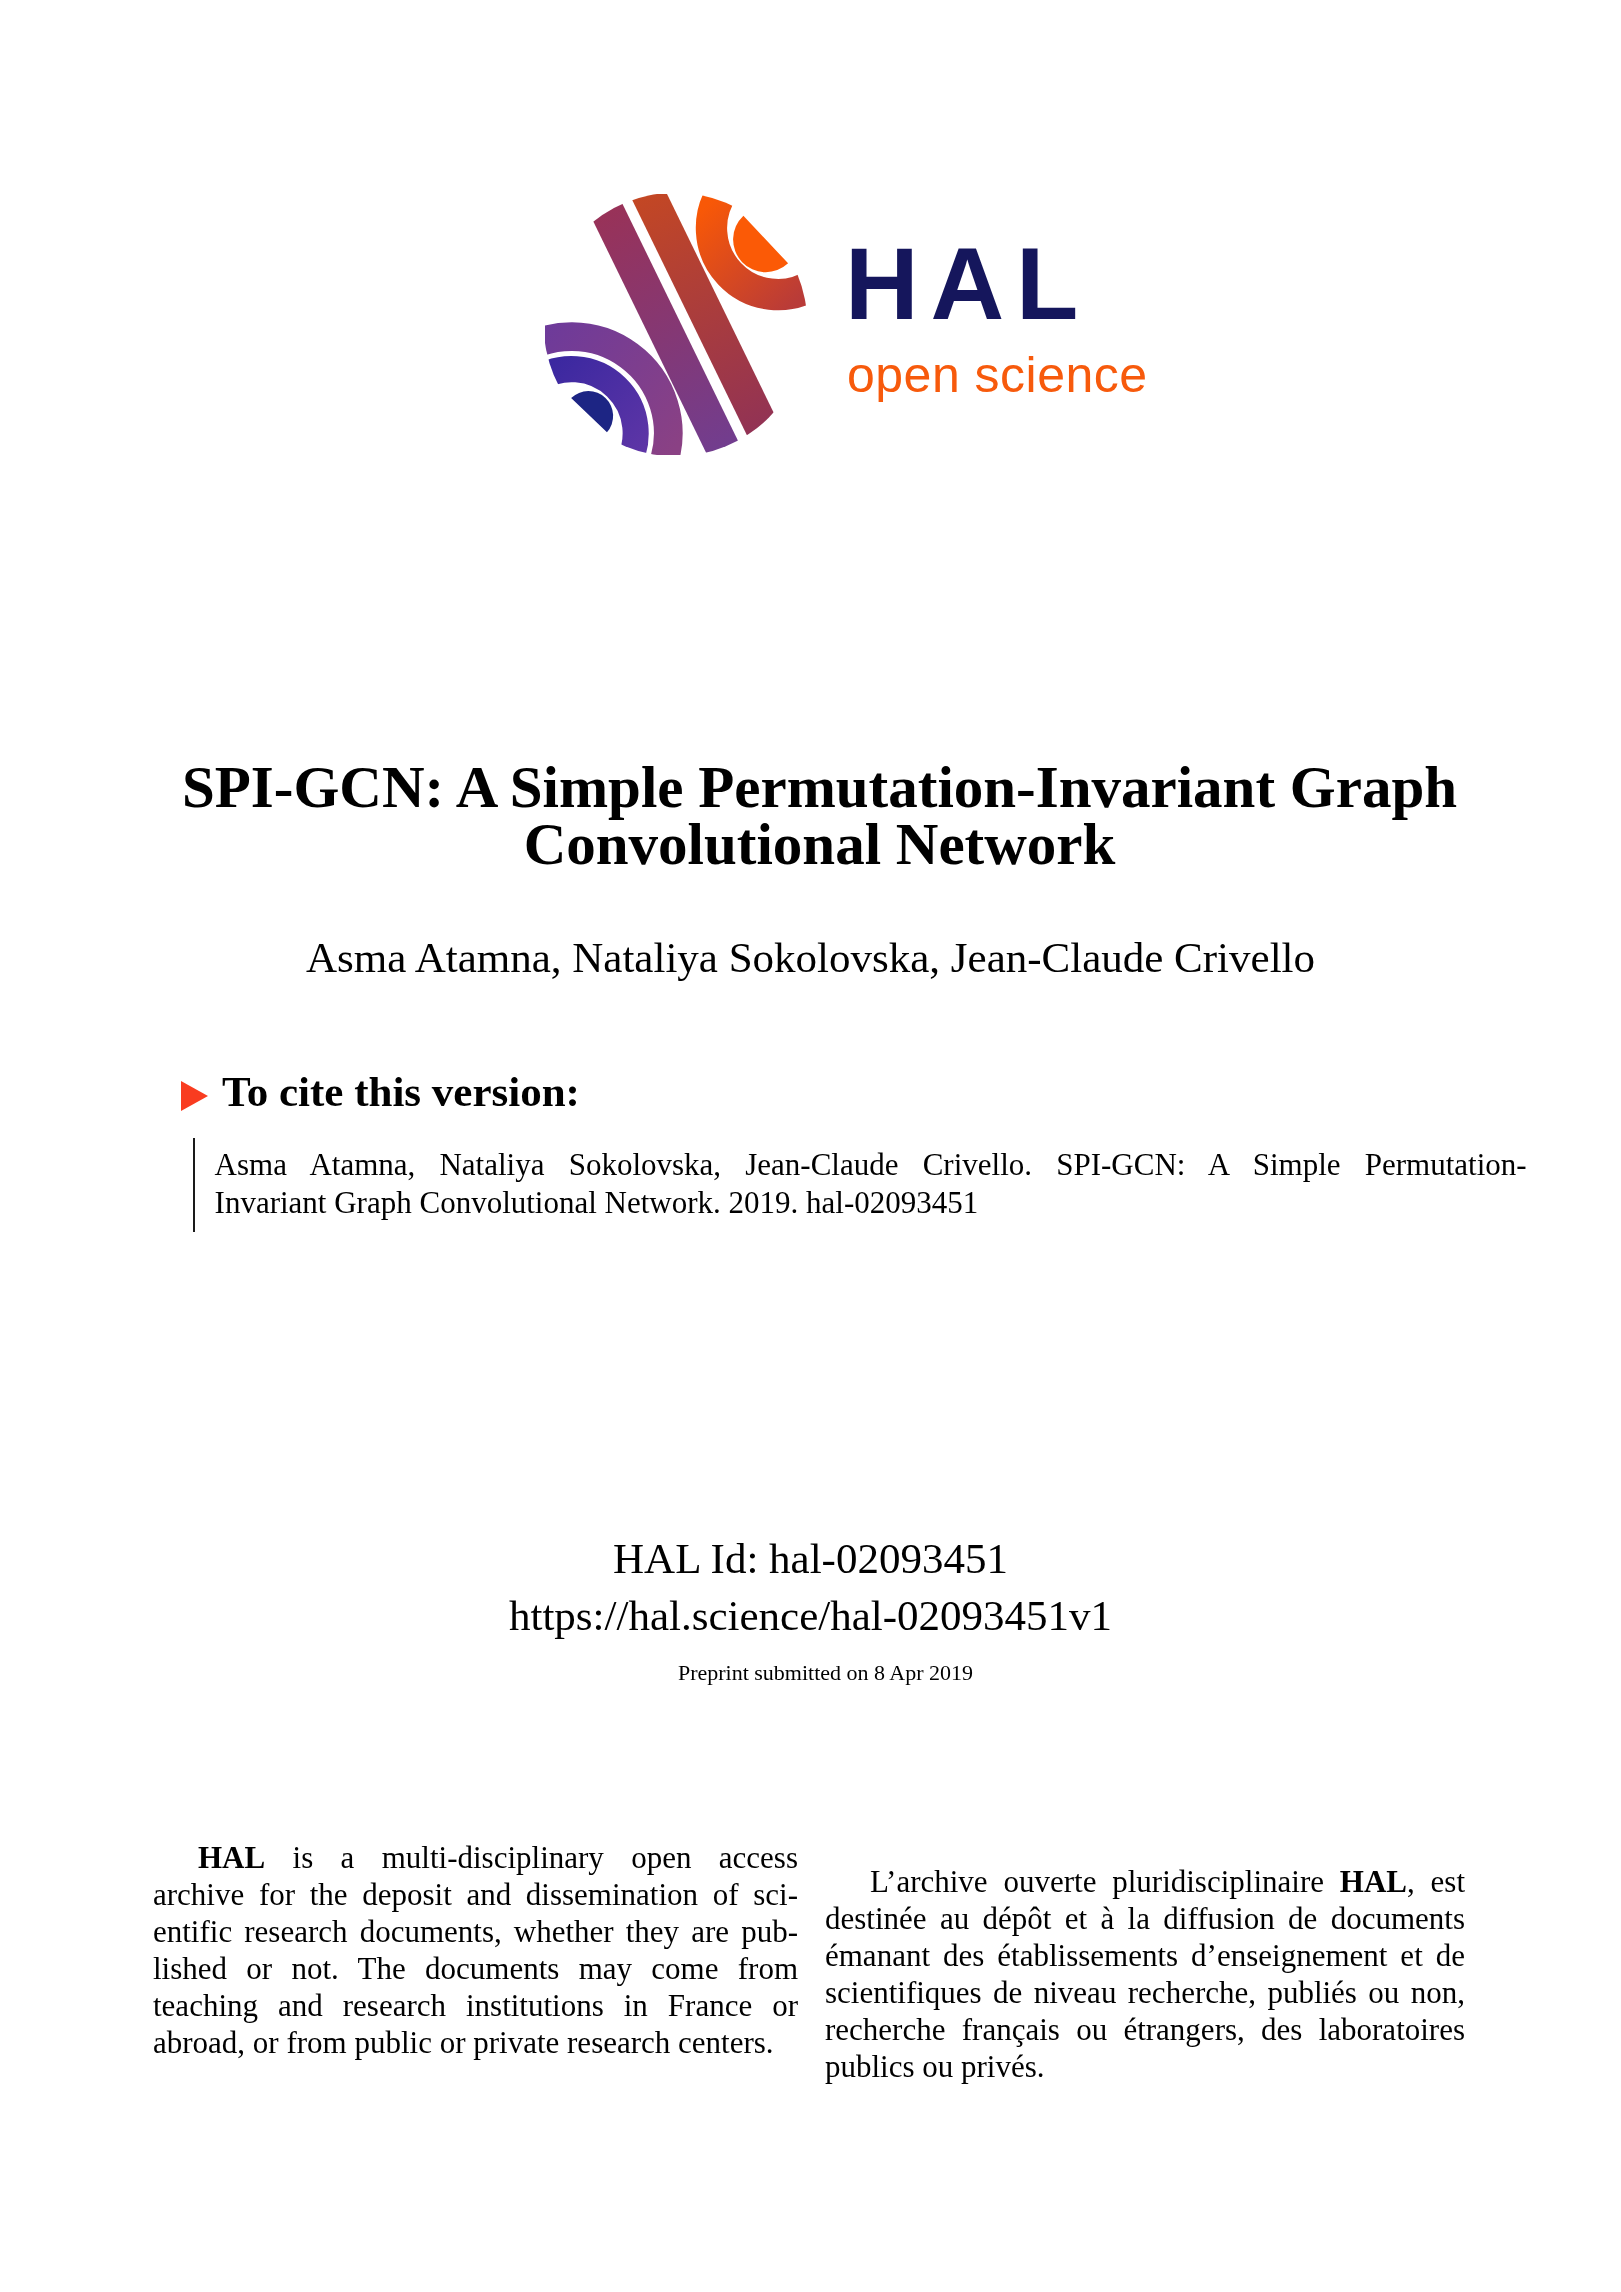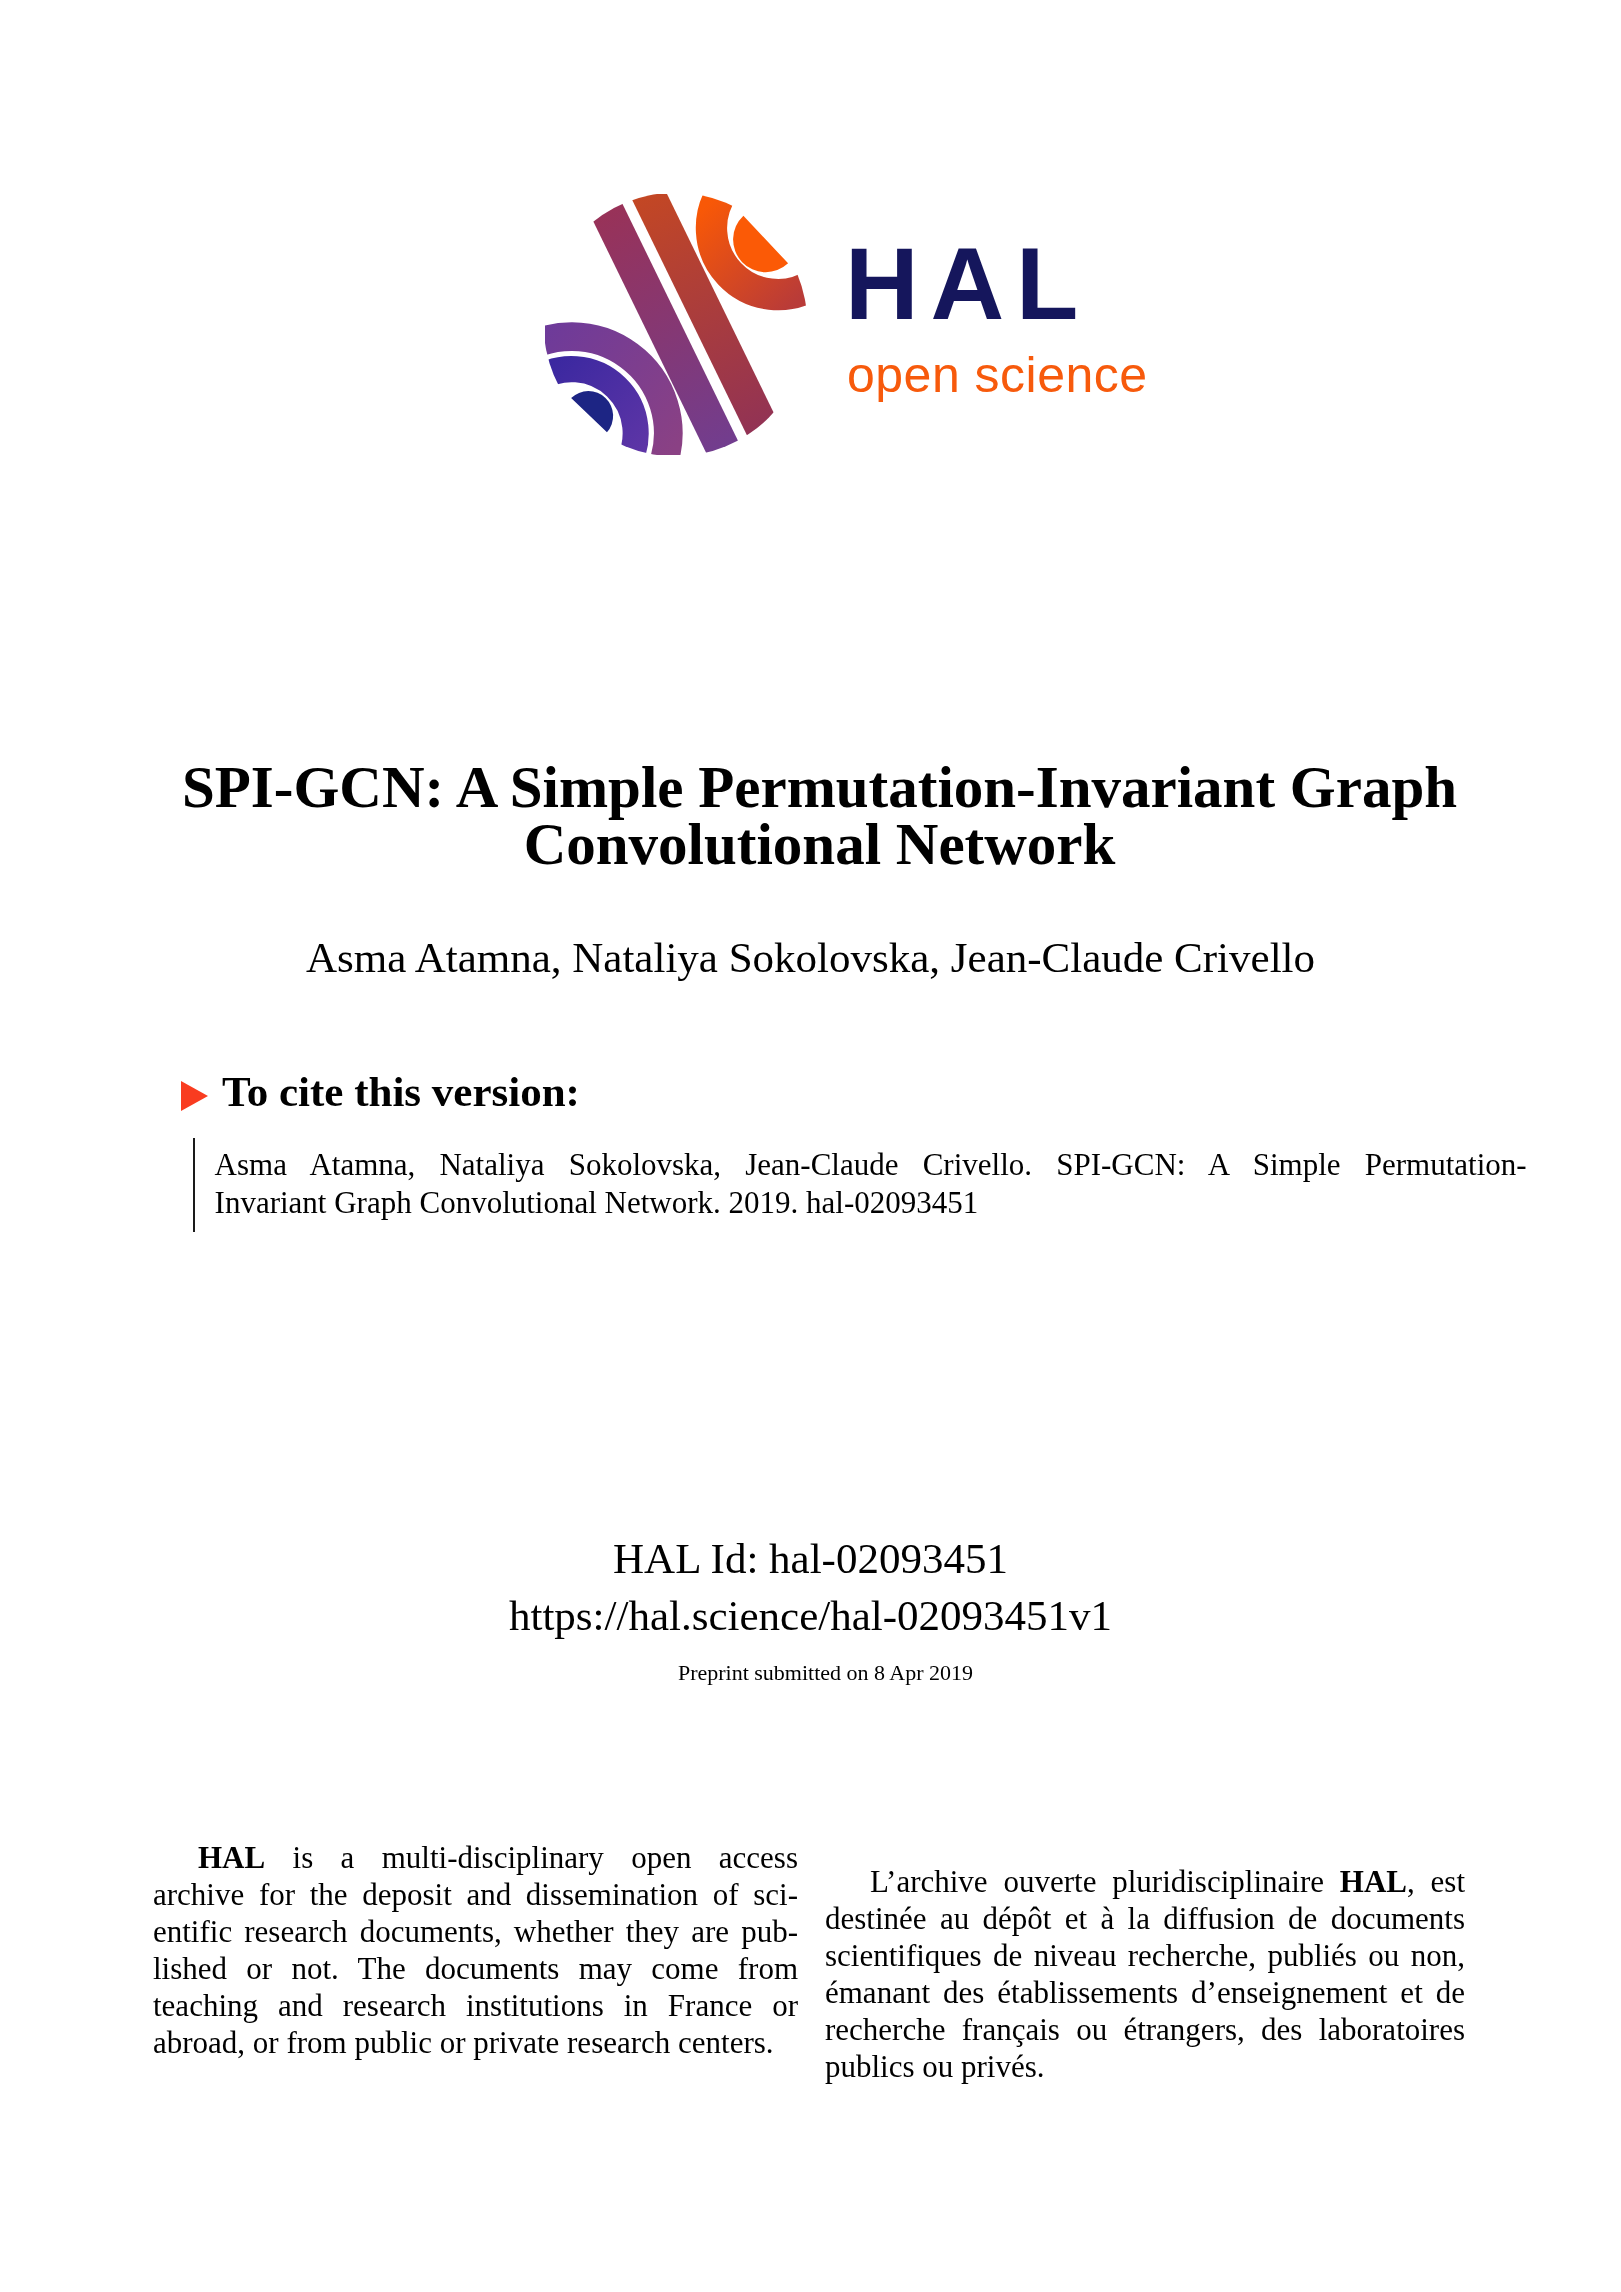--- a/index.html
+++ b/index.html
@@ -136,20 +136,20 @@
       <div class="f-line jline indent"><b>HAL</b><span> is a multi-disciplinary open access</span></div>
       <div class="f-line jline"><span>archive for the deposit and dissemination of sci-</span></div>
       <div class="f-line jline"><span>entific research documents, whether they are pub-</span></div>
       <div class="f-line jline"><span>lished or not. The documents may come from</span></div>
       <div class="f-line jline"><span>teaching and research institutions in France or</span></div>
       <div class="f-line"><span>abroad, or from public or private research centers.</span></div>
     </div>
   <div class="fcol fr">
       <div class="f-line jline indent"><span>L’archive ouverte pluridisciplinaire </span><b>HAL</b><span>, est</span></div>
       <div class="f-line jline"><span>destinée au dépôt et à la diffusion de documents</span></div>
+      <div class="f-line jline"><span>émanant des établissements d’enseignement et de</span></div>
       <div class="f-line jline"><span>scientifiques de niveau recherche, publiés ou non,</span></div>
-      <div class="f-line jline"><span>émanant des établissements d’enseignement et de</span></div>
       <div class="f-line jline"><span>recherche français ou étrangers, des laboratoires</span></div>
       <div class="f-line"><span>publics ou privés.</span></div>
     </div>
 
 </div>
 
 
 </body></html>

